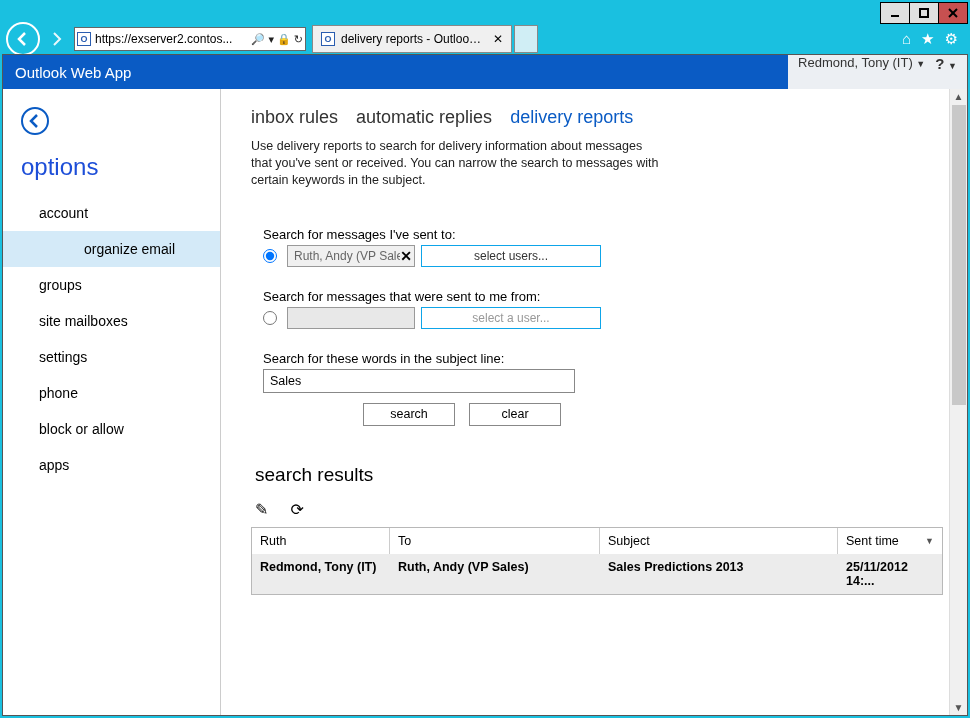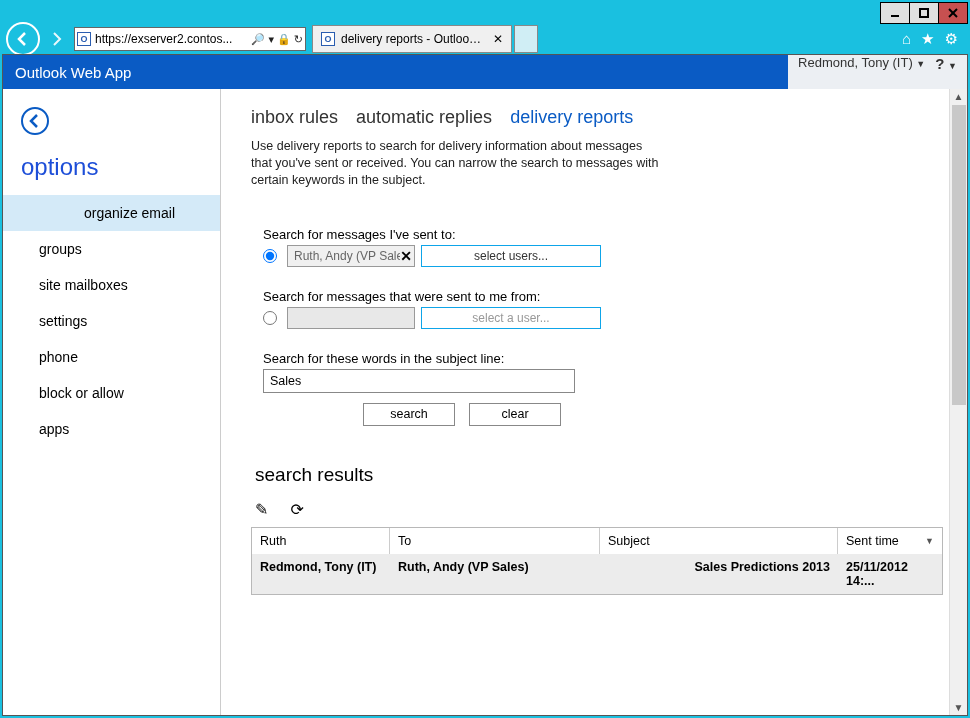--- a/index.html
+++ b/index.html
@@ -306,21 +306,21 @@
     }
     .results-table .th {
       border-right: 1px solid #ccc;
       padding: 6px 8px;
       font-size: 12.5px;
       display: flex; align-items: center;
     }
     .results-table .th:last-child { border-right: none; }
     .col-from { width: 138px; }
     .col-to { width: 210px; }
-    .col-subj { width: 238px; text-align: right; }
+    .col-subj { width: 238px; }
     .col-time { flex: 1; }
     .sort-caret { margin-left: auto; font-size: 9px; color: #555; }
     .trow {
       background: #ececec;
       font-size: 12.5px;
       font-weight: 600;
     }
     .trow .td { padding: 6px 8px; }
     .scrollbar-v {
       position: absolute;
@@ -421,20 +421,21 @@
 
     <div class="owa-body">
       <div class="left-pane">
         <div class="back-circle">
           <svg width="16" height="16" viewBox="0 0 16 16">
               <path d="M10 2 L4 8 L10 14" fill="none" stroke="#0a5bc4" stroke-width="2.5"></path>
             </svg>
         </div>
         <div class="options-title">options</div>
         <ul class="side-nav">
+          <li>account</li>
           <li class="active">organize email</li>
           <li>groups</li>
           <li>site mailboxes</li>
           <li>settings</li>
           <li>phone</li>
           <li>block or allow</li>
           <li>apps</li>
         </ul>
       </div>
 

